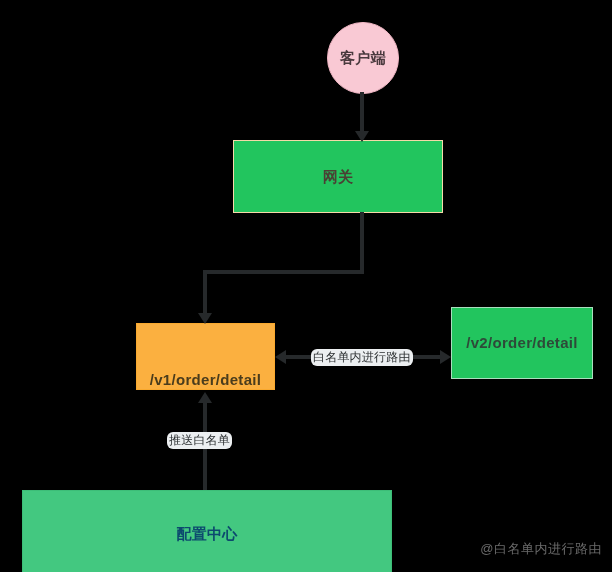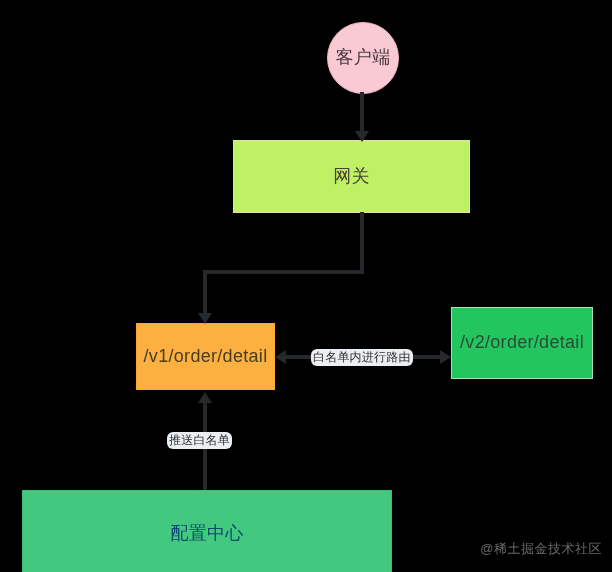--- a/index.html
+++ b/index.html
@@ -17,58 +17,60 @@
   }
   .node {
     position: absolute;
     box-sizing: border-box;
     display: flex;
     align-items: center;
     justify-content: center;
     text-align: center;
   }
   .node-label {
-    font-size: 18px;
+    font-size: 15px;
     line-height: 1.2;
     color: #333333;
     letter-spacing: 0.3px;
     white-space: nowrap;
+    font-weight: bold;
   }
 
   
   #client-node {
     left: 327px;
     top: 22px;
     width: 72px;
     height: 72px;
     border-radius: 50%;
     background: #f9c9d4;
     border: 1px solid #f3b8c6;
   }
   #client-node .node-label { color: #4a3a3e; }
 
   
   #gateway-node {
     left: 233px;
     top: 140px;
-    width: 237px;
+    width: 210px;
     height: 73px;
-    background: #bef264;
+    background: #22c55e;
     border: 1px solid #f6d9a8;
   }
   #gateway-node .node-label { color: #4a4034; }
 
   
   #v1-node {
     left: 136px;
     top: 323px;
     width: 139px;
     height: 67px;
     background: #fbb040;
     border: 1px solid #f9a92f;
+    align-items: flex-end;
   }
   #v1-node .node-label { color: #4a3c1c; }
 
   
   #v2-node {
     left: 451px;
     top: 307px;
     width: 142px;
     height: 72px;
     background: #22c55e;
@@ -180,15 +182,15 @@
   <div class="seg seg-h" style="left:279px; top:355px; width:33px;"></div>
   <div class="arrowhead arrow-left" style="left:275px; top:350px;"></div>
   <div class="seg seg-h" style="left:410px; top:355px; width:33px;"></div>
   <div class="arrowhead arrow-right" style="left:440px; top:350px;"></div>
   <div class="edge-label" style="left:311px; top:349px;">白名单内进行路由</div>
 
   <div class="seg seg-v" style="left:203px; top:400px; height:90px;"></div>
   <div class="arrowhead arrow-up" style="left:198px; top:392px;"></div>
   <div class="edge-label" style="left:167px; top:432px;text-align:right;">推送白名单</div>
 
-  <div id="watermark">@稀土掘金技术社区</div>
+  <div id="watermark">@白名单内进行路由</div>
 
 </div>
 
 </body></html>

